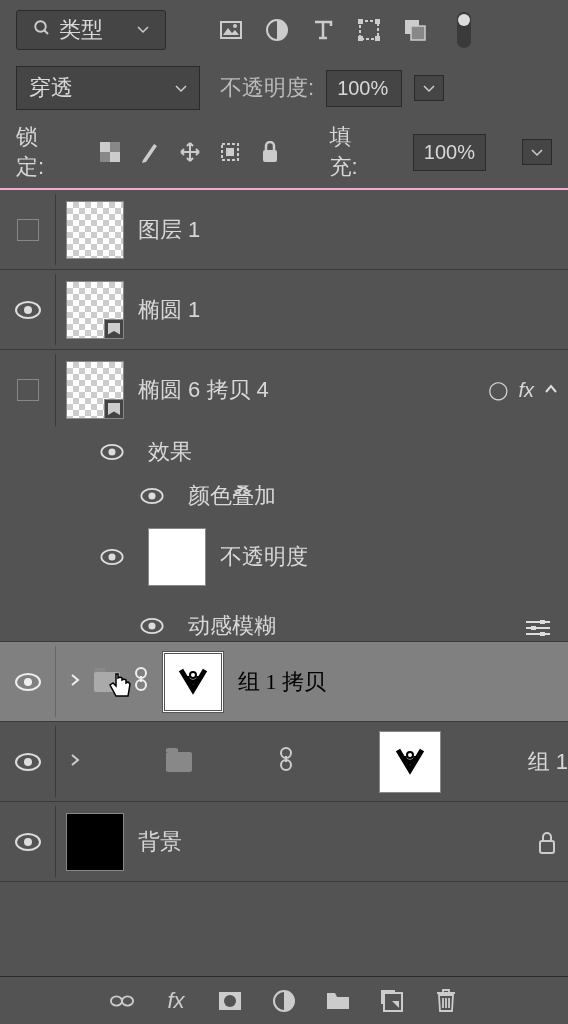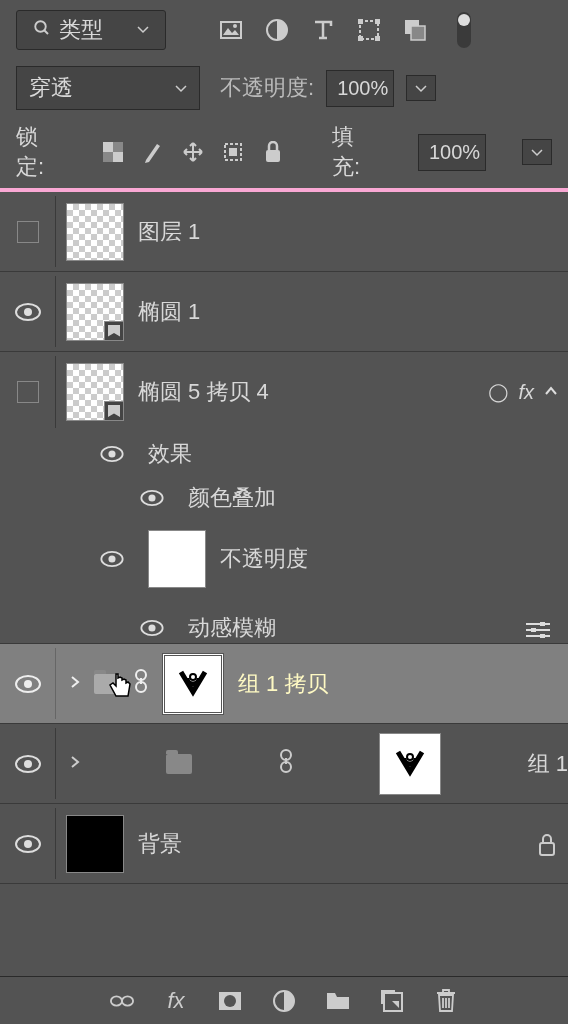--- a/index.html
+++ b/index.html
@@ -94,21 +94,21 @@
     .opacity-label {
       font-size: 22px;
       color: #bbb;
       margin-left: 8px;
     }
     .value-box {
       background: #454545;
       border: 1px solid #2a2a2a;
       padding: 6px 10px;
       font-size: 20px;
-      width: 68px;
+      width: 76px;
       text-align: left;
     }
     .small-chevron {
       background: #454545;
       border: 1px solid #2a2a2a;
       padding: 6px 8px;
       display: flex;
       align-items: center;
       justify-content: center;
     }
@@ -129,21 +129,21 @@
     .lock-icon {
       width: 22px;
       height: 22px;
       display: flex;
       align-items: center;
       justify-content: center;
     }
     
     
     .layer-list {
-      border-top: 4px solid #f9a8d4;
+      border-top: 2px solid #f9a8d4;
     }
     .layer-row {
       display: flex;
       align-items: center;
       min-height: 80px;
       border-bottom: 1px solid #3a3a3a;
       padding: 4px 0;
     }
     .layer-row.selected {
       background: #808080;
@@ -471,21 +471,21 @@
   </div>
 
   <div class="layer-row" style="border-bottom:none;">
     <div class="visibility-col">
       <div class="checkbox-empty"></div>
     </div>
     <div class="layer-content">
       <div class="thumb checker">
         <div class="smart-badge"></div>
       </div>
-      <span class="layer-name">椭圆 5 拷贝 4</span>
+      <span class="layer-name">椭圆 6 拷贝 4</span>
       <div class="right-icons">
         <span style="font-size:18px;">◯</span>
         <span class="fx-label">fx</span>
         <span class="expand-chevron">
           <svg width="14" height="14" viewBox="0 0 14 14">
               <path d="M2 10 L7 4 L12 10" stroke="#ddd" stroke-width="2" fill="none"></path>
             </svg>
         </span>
       </div>
     </div>
@@ -566,21 +566,21 @@
             <ellipse cx="7" cy="18" rx="5" ry="5" fill="none" stroke="#eee" stroke-width="2"></ellipse>
             <line x1="7" y1="9" x2="7" y2="15" stroke="#eee" stroke-width="2"></line>
           </svg>
       </span>
       <div class="so-thumb">
         <svg width="40" height="40" viewBox="0 0 40 40">
             <path d="M8 8 L20 28 L32 8 M14 14 A6 6 0 0 0 26 14" stroke="#000" stroke-width="5" fill="none"></path>
             <circle cx="20" cy="13" r="3" fill="#fff" stroke="#000" stroke-width="2"></circle>
           </svg>
       </div>
-      <span class="layer-name" style="color:#fef9c3;">组 1 拷贝</span>
+      <span class="layer-name" style="color:#000000;font-family:Liberation Serif, serif;">组 1 拷贝</span>
     </div>
   </div>
 
   <div class="layer-row">
     <div class="visibility-col">
       <svg class="eye-icon" width="26" height="18" viewBox="0 0 26 18">
           <ellipse cx="13" cy="9" rx="12" ry="8" fill="none" stroke="#ddd" stroke-width="2"></ellipse>
           <circle cx="13" cy="9" r="4" fill="#ddd"></circle>
         </svg>
     </div>

